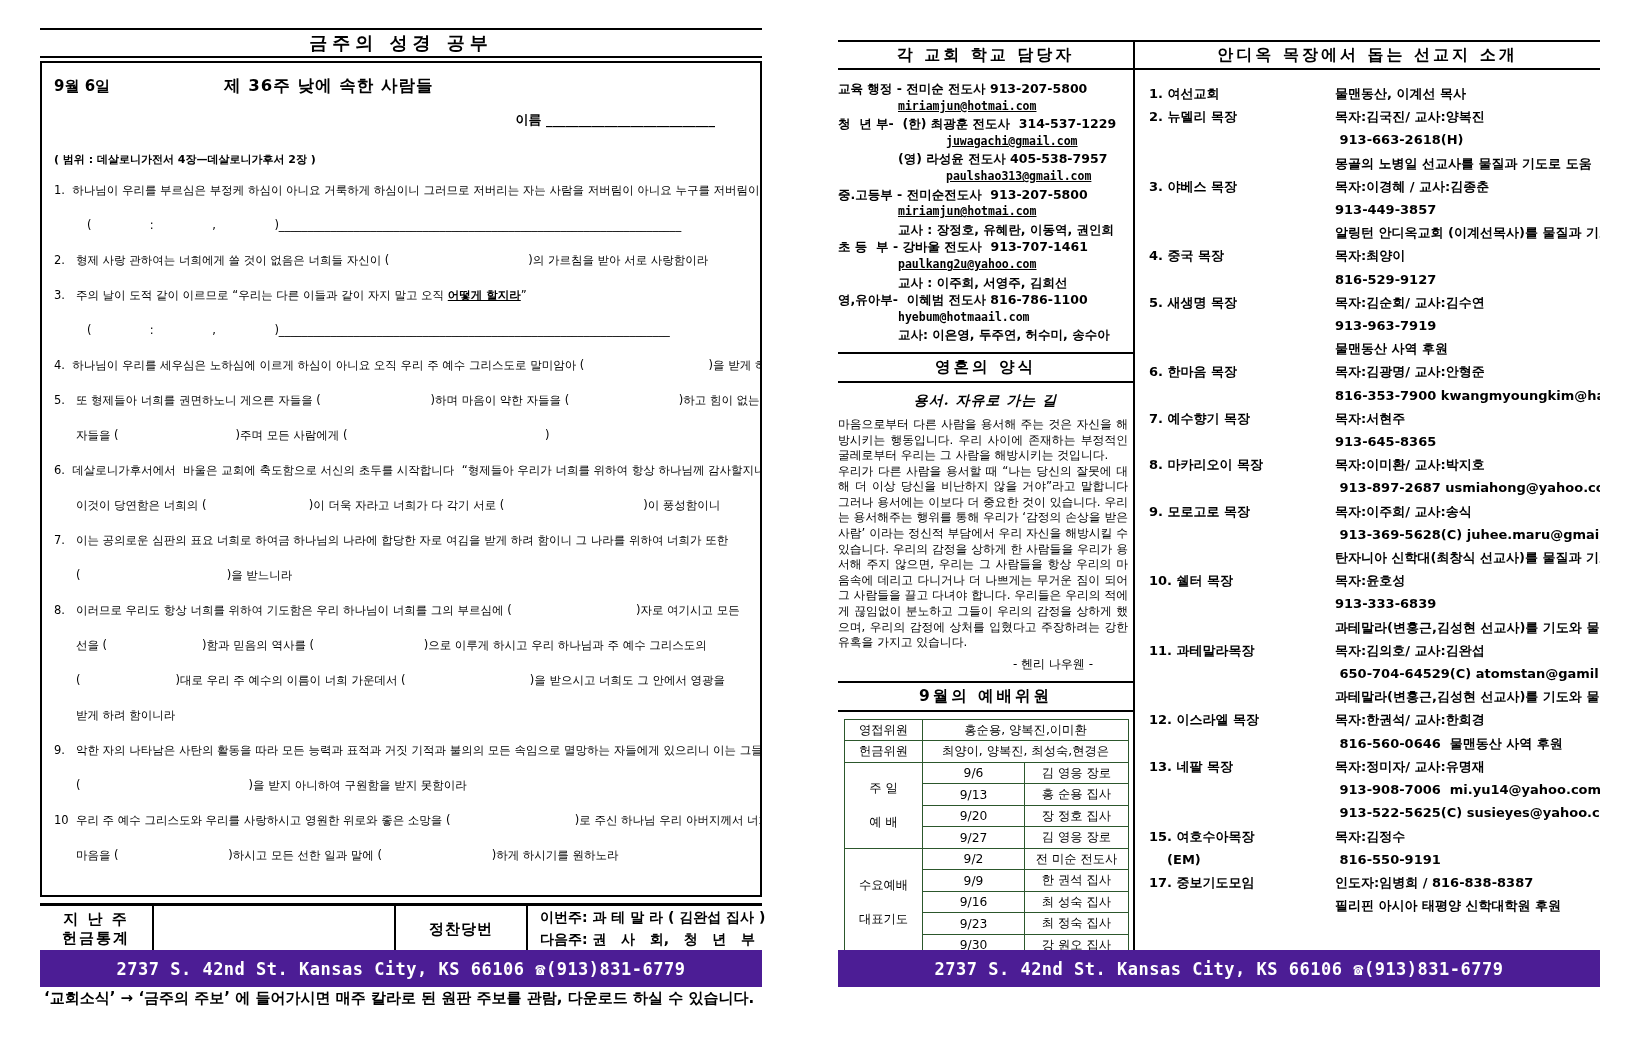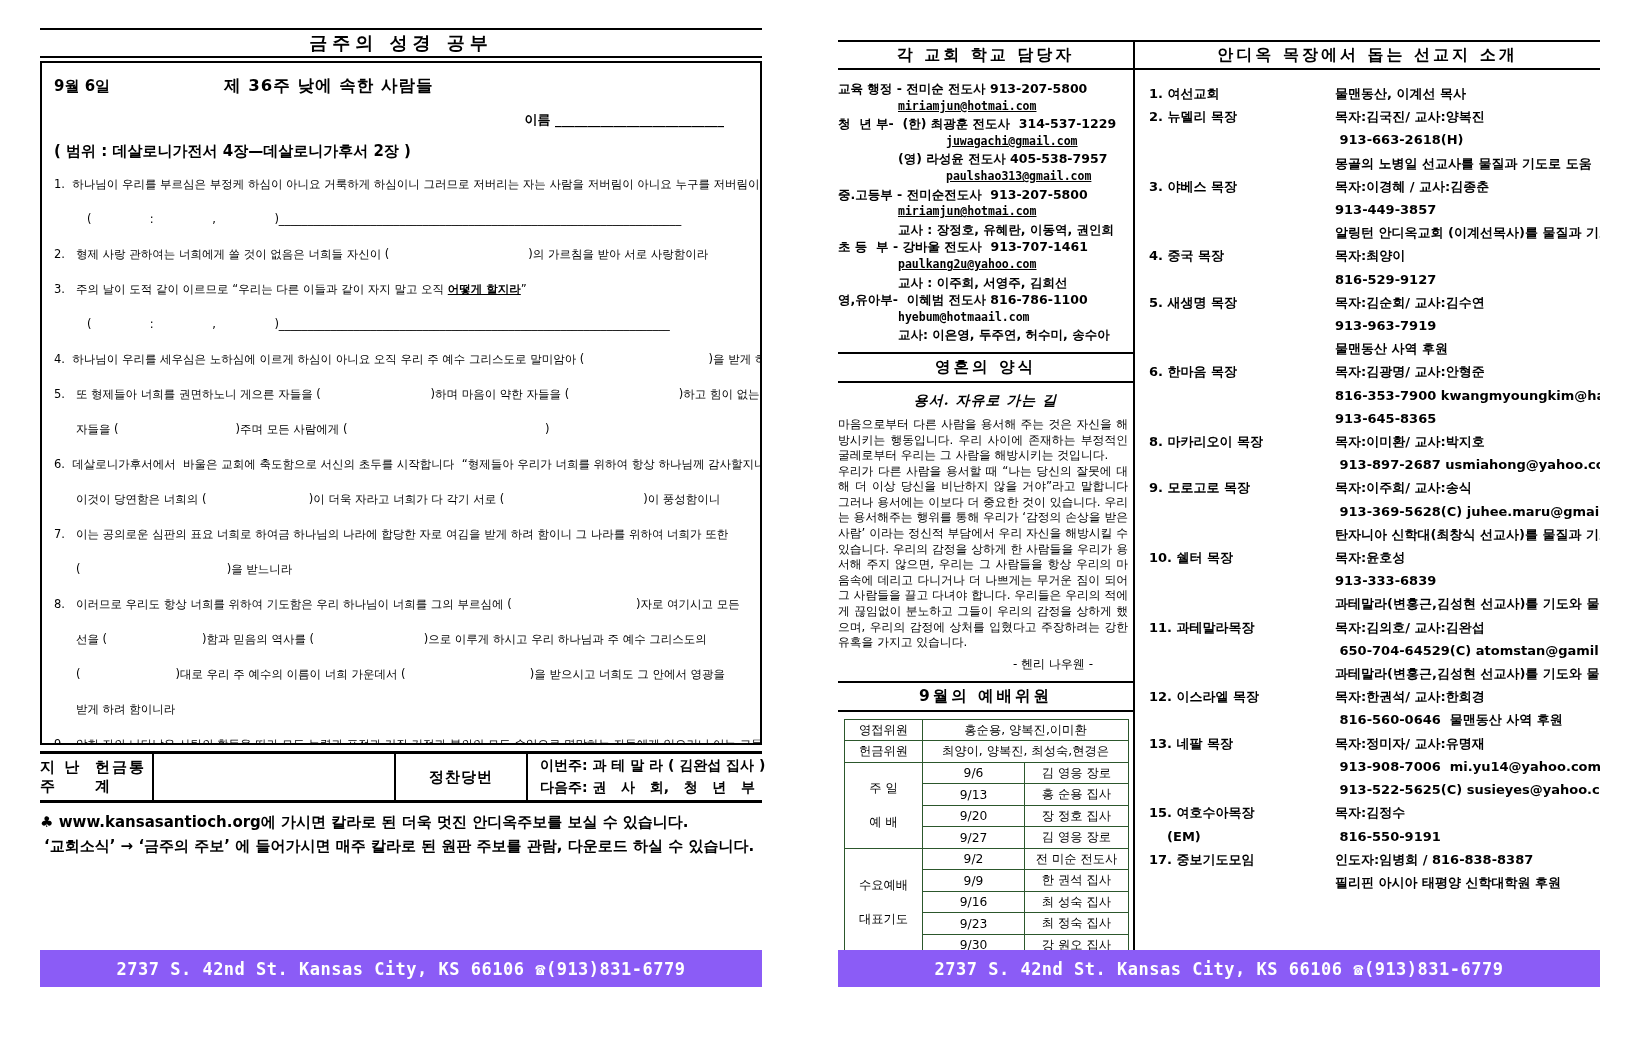--- a/index.html
+++ b/index.html
@@ -4,46 +4,46 @@
 <style>
   html,body{margin:0;padding:0;background:#fff;overflow:hidden;}
   body{width:1632px;height:1056px;position:relative;color:#000;
        font-family:"DejaVu Sans","Liberation Sans",sans-serif;}
 
   
   .page-left{position:absolute;left:40px;top:28px;width:722px;}
   .lp-header{border-top:2px solid #000;border-bottom:2px solid #000;height:26px;
              display:flex;align-items:center;justify-content:center;
              font-size:18px;font-weight:bold;letter-spacing:5px;}
-  .study-box{border:2px solid #000;height:684px;margin-top:3px;
-             padding:8px 10px 0 12px;overflow:hidden;box-sizing:border-box;}
+  .study-box{border:2px solid #000;height:836px;margin-top:3px;
+             padding:8px 19px 0 12px;overflow:hidden;box-sizing:border-box;}
   .sb-top{display:flex;align-items:baseline;margin-top:4px;}
   .sb-date{font-size:15px;font-weight:bold;width:170px;}
   .sb-title{flex:1;text-align:left;font-size:16.5px;font-weight:bold;letter-spacing:1px;}
   .sb-name{text-align:right;padding-right:26px;margin-top:14px;font-size:13px;font-weight:bold;}
-  .sb-scope{margin-top:13px;font-size:15px;font-weight:bold;}
+  .sb-scope{margin-top:23px;font-size:11px;font-weight:bold;}
   .q{white-space:pre;font-size:11.5px;line-height:35px;letter-spacing:0;}
   .q .ul{text-decoration:underline;font-weight:bold;}
   .questions{margin-top:6px;}
 
   .offering{display:grid;grid-template-columns:112px 242px 132px 1fr;
             border-top:3px solid #000;border-bottom:3px solid #000;
             margin-top:6px;height:46px;}
-  .off-label{display:flex;flex-direction:row;align-items:center;justify-content:center;
+  .off-label{display:flex;flex-direction:column;align-items:center;justify-content:center;
              font-weight:bold;font-size:15px;line-height:1.3;letter-spacing:2px;}
   .off-empty{border-left:2px solid #000;}
   .off-duty{border-left:2px solid #000;display:flex;align-items:center;justify-content:center;
             font-weight:bold;font-size:15px;letter-spacing:1px;}
   .off-week{border-left:2px solid #000;display:flex;flex-direction:column;justify-content:center;
             padding-left:12px;font-weight:bold;font-size:14px;line-height:1.55;white-space:pre;}
   .notes{margin-top:7px;font-size:15px;font-weight:bold;line-height:1.6;}
   .note2{padding-left:4px;}
 
   
-  .footer-bar{position:absolute;top:950px;height:37px;background:#8b5cf6;color:#fff;
+  .footer-bar{position:absolute;top:950px;height:37px;background:#4c1d95;color:#fff;
               display:flex;align-items:center;justify-content:center;
               font-family:"DejaVu Sans Mono","Liberation Mono",monospace;
               font-weight:bold;font-size:17px;letter-spacing:.5px;}
   .footer-left{left:40px;width:722px;}
   .footer-right{left:838px;width:762px;}
 
   
   .page-right{position:absolute;left:838px;top:40px;width:762px;}
   .rp-header{display:grid;grid-template-columns:295px 1fr;
              border-top:2px solid #000;border-bottom:2px solid #000;height:26px;}
@@ -313,20 +313,24 @@
         <div class="mission-row">
           <div>6. 한마음 목장</div>
           <div>목자:김광명/ 교사:안형준</div>
         </div>
 
         <div class="mission-row">
           <div></div>
           <div>816-353-7900 kwangmyoungkim@hanmail.net</div>
         </div>
 
+        <div class="mission-row">
+          <div>7. 예수향기 목장</div>
+          <div>목자:서현주</div>
+        </div>
 
         <div class="mission-row">
           <div></div>
           <div>913-645-8365</div>
         </div>
 
         <div class="mission-row">
           <div>8. 마카리오이 목장</div>
           <div>목자:이미환/ 교사:박지호</div>
         </div>

